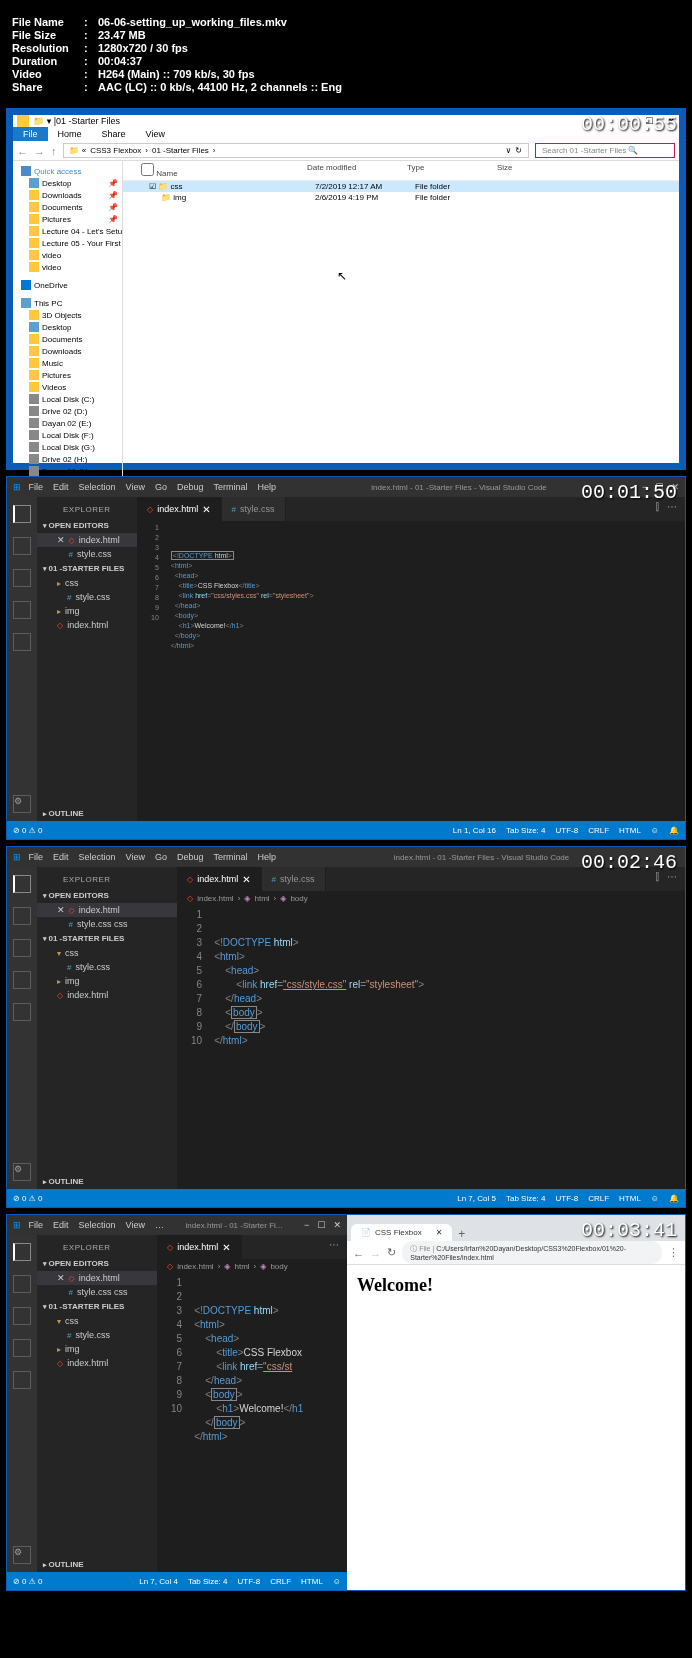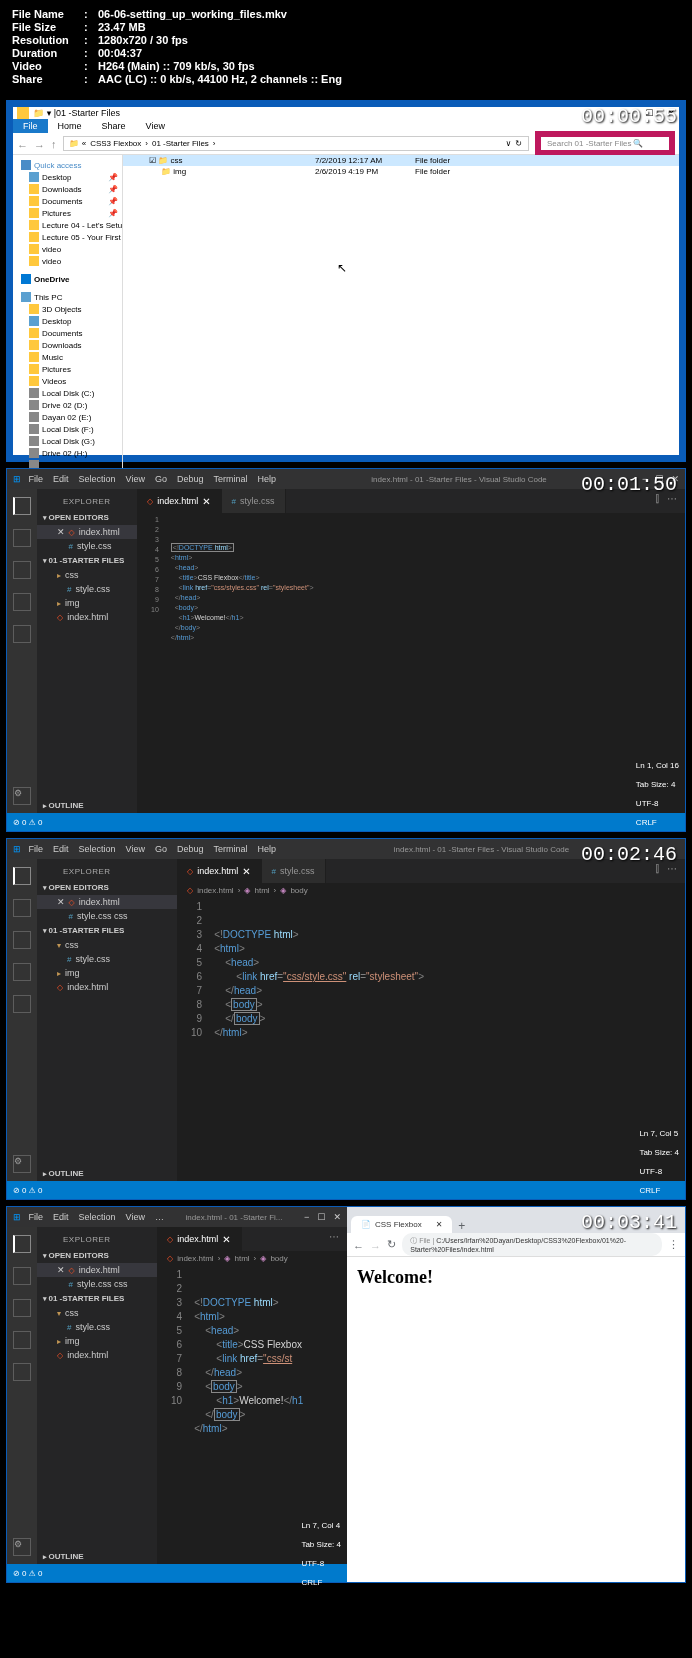--- a/index.html
+++ b/index.html
@@ -1,42 +1,42 @@
 <!DOCTYPE html>
 <html><head>
 <meta charset="utf-8">
 <style>
 * { margin: 0; padding: 0; box-sizing: border-box; font-family: "Segoe UI", Arial, sans-serif; }
 body { background: #000; color: #fff; width: 692px; }
-.metadata { padding: 8px 12px; font-size: 11px; font-weight: bold; }
+.metadata { padding: 8px 12px; font-size: 11px; font-weight: bold; margin-top: 8px; }
 .metadata-row { display: flex; margin-bottom: 1px; }
 .metadata-label { width: 72px; }
 .metadata-colon { width: 14px; }
 .shot { position: relative; margin: 6px; border: 1px solid #0a5cb8; }
 .timestamp { position: absolute; top: 4px; right: 8px; color: #fff; font-family: "Courier New", monospace; font-size: 20px; text-shadow: 1px 1px 2px #000; z-index: 100; }
 
 .s1 { background: #0a5cb8; height: 362px; padding: 6px; }
 .explorer { background: #fff; width: 100%; height: 100%; display: flex; flex-direction: column; font-size: 9px; }
 .exp-title { display: flex; align-items: center; height: 20px; padding: 0 4px; color: #000; }
 .exp-title-icon { width: 12px; height: 12px; background: #ffc83d; margin-right: 4px; }
 .exp-title-text { flex: 1; }
 .exp-win-btns { display: flex; gap: 14px; }
 .exp-ribbon { display: flex; height: 18px; align-items: center; }
 .exp-file-tab { background: #1979ca; color: #fff; padding: 2px 10px; font-size: 9px; }
 .exp-tab { padding: 2px 10px; font-size: 9px; color: #000; }
 .exp-nav { display: flex; align-items: center; height: 22px; padding: 2px 4px; gap: 6px; border-bottom: 1px solid #ddd; }
 .exp-nav-arrow { color: #888; font-size: 11px; }
 .exp-breadcrumb { flex: 1; border: 1px solid #ccc; padding: 2px 6px; color: #000; display: flex; align-items: center; gap: 4px; font-size: 8px; }
-.exp-search { width: 140px; border: 6px solid #be185d; padding: 2px 6px; color: #888; font-size: 8px; }
+.exp-search { width: 140px; border: 1px solid #be185d; padding: 2px 6px; color: #888; font-size: 8px; }
 .exp-body { flex: 1; display: flex; }
 .exp-sidebar { width: 110px; border-right: 1px solid #ddd; padding: 4px 0; color: #000; font-size: 8px; overflow: hidden; }
 .exp-side-item { padding: 1px 4px 1px 16px; display: flex; align-items: center; gap: 3px; white-space: nowrap; }
 .exp-side-item.quick { padding-left: 8px; color: #4a8cc7; }
 .exp-side-item.pc { padding-left: 8px; margin-top: 6px; }
-.exp-side-item.od { padding-left: 8px; margin-top: 6px; font-weight: bold; }
+.exp-side-item.od { padding-left: 8px; margin-top: 6px; }
 .icon-sm { width: 10px; height: 10px; display: inline-block; flex-shrink: 0; }
 .icon-folder { background: #ffc83d; }
 .icon-star { background: #4a8cc7; }
 .icon-desktop { background: #5ba0d0; }
 .icon-pc { background: #5ba0d0; }
 .icon-drive { background: #888; }
 .icon-cloud { background: #0078d4; }
 .exp-main { flex: 1; color: #000; }
 .exp-headers { display: flex; padding: 2px 4px; border-bottom: 1px solid #eee; font-size: 8px; color: #444; }
 .exp-col-name { width: 180px; }
@@ -79,21 +79,21 @@
 .vs-lines { flex: 1; padding: 2px 4px; margin-top: 28px; }
 .vs-lines div { line-height: 14px; white-space: pre; }
 .c-tag { color: #808080; }
 .c-elem { color: #569cd6; }
 .c-attr { color: #9cdcfe; }
 .c-str { color: #ce9178; }
 .c-txt { color: #d4d4d4; }
 .c-doc { color: #569cd6; }
 .c-cursor { border: 1px solid #888; padding: 0 1px; }
 .vs-statusbar { background: #007acc; height: 18px; display: flex; align-items: center; padding: 0 6px; font-size: 8px; color: #fff; gap: 10px; }
-.vs-status-right { margin-left: auto; display: flex; gap: 10px; flex-direction: column; }
+.vs-status-right { margin-left: auto; display: flex; gap: 10px; }
 
 .s2 .vscode { height: 362px; }
 .s2 .vs-sidebar { width: 100px; font-size: 7px; }
 .s2 .vs-code { font-size: 7px; }
 .s2 .vs-lines div { line-height: 10px; }
 .s2 .vs-gutter div { line-height: 10px; }
 
 .s4 { display: flex; height: 375px; }
 .s4 .vscode { width: 340px; height: 100%; }
 .s4 .vs-sidebar { width: 120px; }
@@ -277,20 +277,26 @@
         <div class="exp-side-item">
             <span class="icon-sm icon-drive"></span>
             <span>Drive 02 (H:)</span>
           </div>
         <div class="exp-side-item">
             <span class="icon-sm icon-drive"></span>
             <span>Dayan 01 (I:)</span>
           </div>
       </div>
       <div class="exp-main">
+        <div class="exp-headers">
+          <span class="exp-col-name" style="padding-left:14px"><input type="checkbox" style=""> <span>Name</span></span>
+          <span class="exp-col-date">Date modified</span>
+          <span class="exp-col-type">Type</span>
+          <span class="exp-col-size">Size</span>
+        </div>
         <div class="exp-row sel">
           <span class="exp-col-name" style="padding-left:14px">☑ 📁 <span>css</span></span>
           <span class="exp-col-date">7/2/2019 12:17 AM</span>
           <span class="exp-col-type">File folder</span>
           <span class="exp-col-size"></span>
         </div>
         <div class="exp-row">
           <span class="exp-col-name" style="padding-left:26px">📁 <span>img</span></span>
           <span class="exp-col-date">2/6/2019 4:19 PM</span>
           <span class="exp-col-type">File folder</span>

